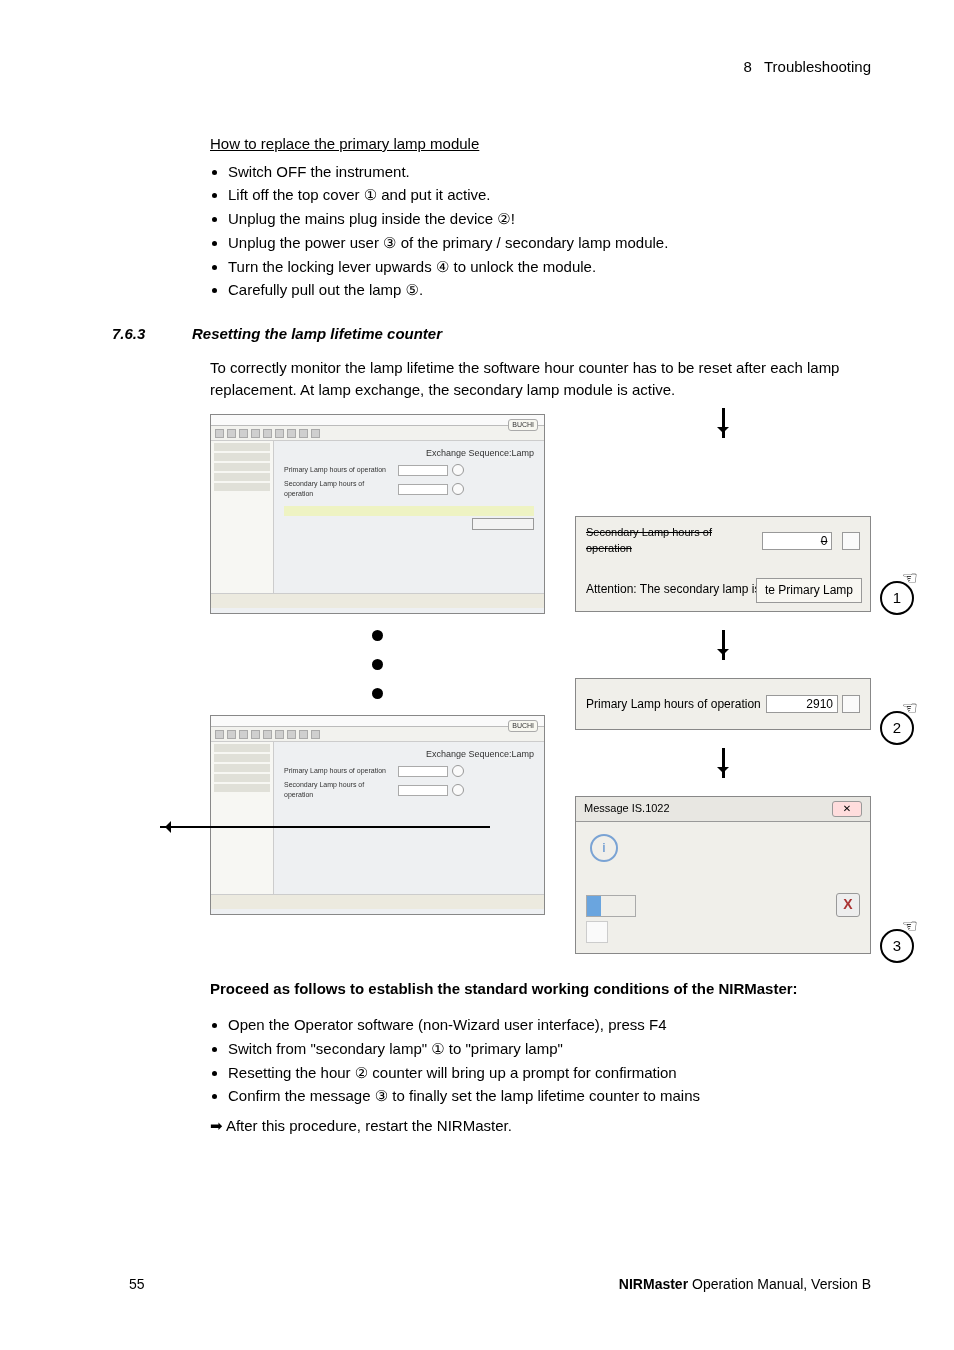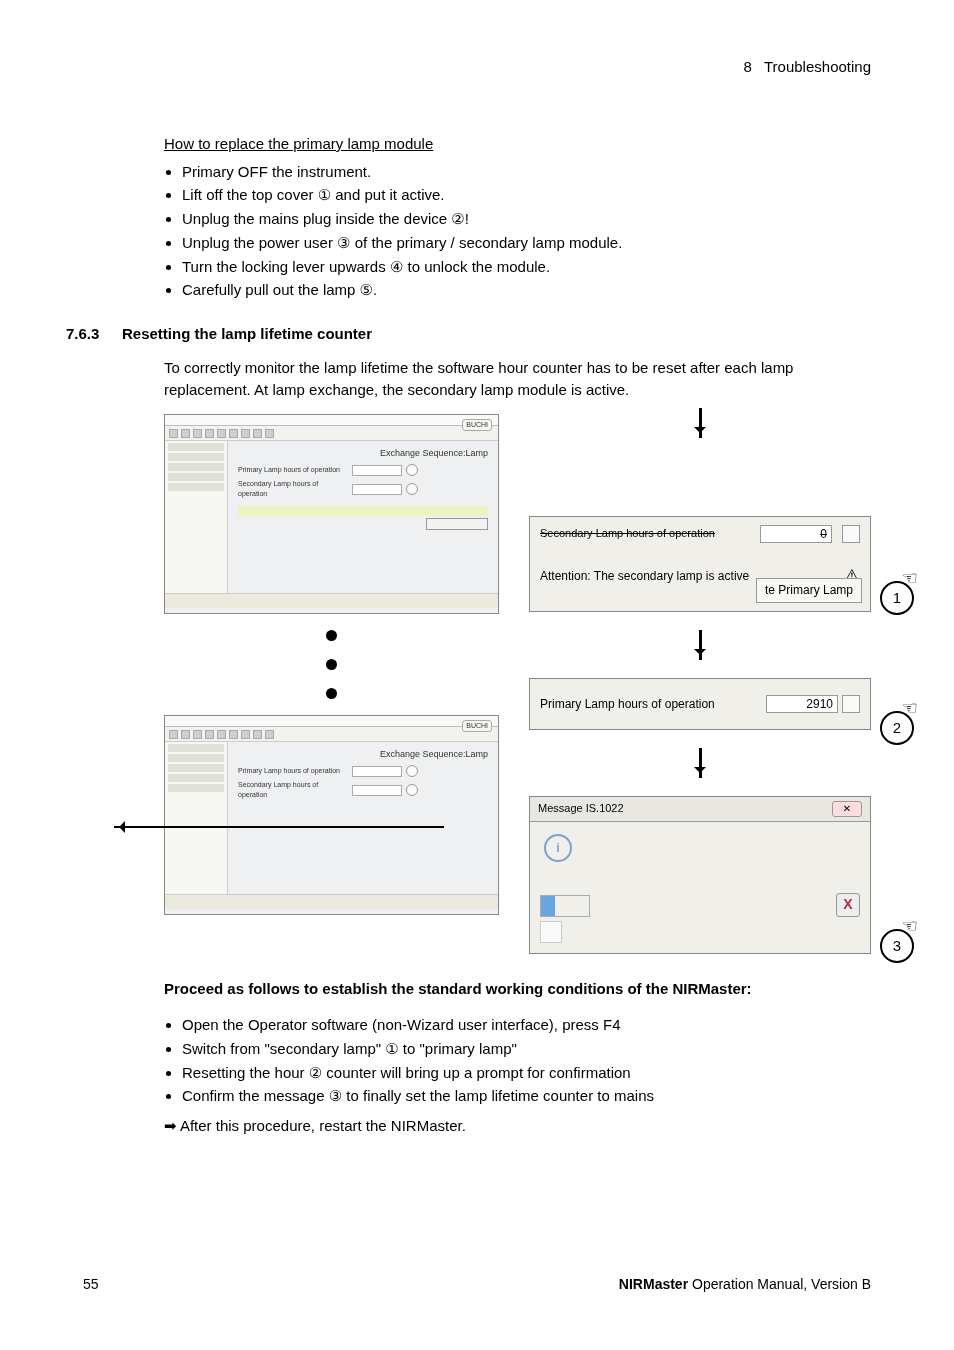--- a/index.html
+++ b/index.html
@@ -12,20 +12,21 @@
     font-size: 15px;
     color: #000;
     position: relative;
     line-height: 1.45;
   }
   .page {
     padding: 56px 83px 0 66px;
     box-sizing: border-box;
     height: 100%;
     position: relative;
+    margin-left: 46px;
   }
   .header-right {
     text-align: right;
     font-size: 15px;
     margin-bottom: 55px;
   }
   .section-title {
     text-decoration: underline;
     margin-left: 98px;
     margin-bottom: 6px;
@@ -33,22 +34,24 @@
   ul.bullets {
     margin: 0 0 14px 98px;
     padding-left: 18px;
   }
   ul.bullets li { margin: 2px 0; }
   .para {
     margin: 12px 0 14px 98px;
   }
   .subsec {
     display: flex;
+    gap: 24px;
     margin: 22px 0 10px 0;
     font-weight: bold;
+    font-style: italic;
   }
   .subsec .num { width: 56px; }
   .figures {
     margin: 14px 0 24px 98px;
     display: flex;
     gap: 30px;
     align-items: flex-start;
   }
   .fig-col-left { display: flex; flex-direction: column; gap: 6px; }
   .fig {
@@ -125,21 +128,21 @@
 <body>
 
 <div class="page">
   <div class="header-right">
     <span>8</span>&nbsp;&nbsp;
     <span>Troubleshooting</span>
   </div>
 
   <div class="section-title">How to replace the primary lamp module</div>
   <ul class="bullets">
-    <li>Primary OFF the instrument.</li>
+    <li>Switch OFF the instrument.</li>
     <li>Lift off the top cover ① and put it active.</li>
     <li>Unplug the mains plug inside the device ②!</li>
     <li>Unplug the power user ③ of the primary / secondary lamp module.</li>
     <li>Turn the locking lever upwards ④ to unlock the module.</li>
     <li>Carefully pull out the lamp ⑤.</li>
   </ul>
 
 
   <div class="subsec">
     <span class="num">7.6.3</span>

